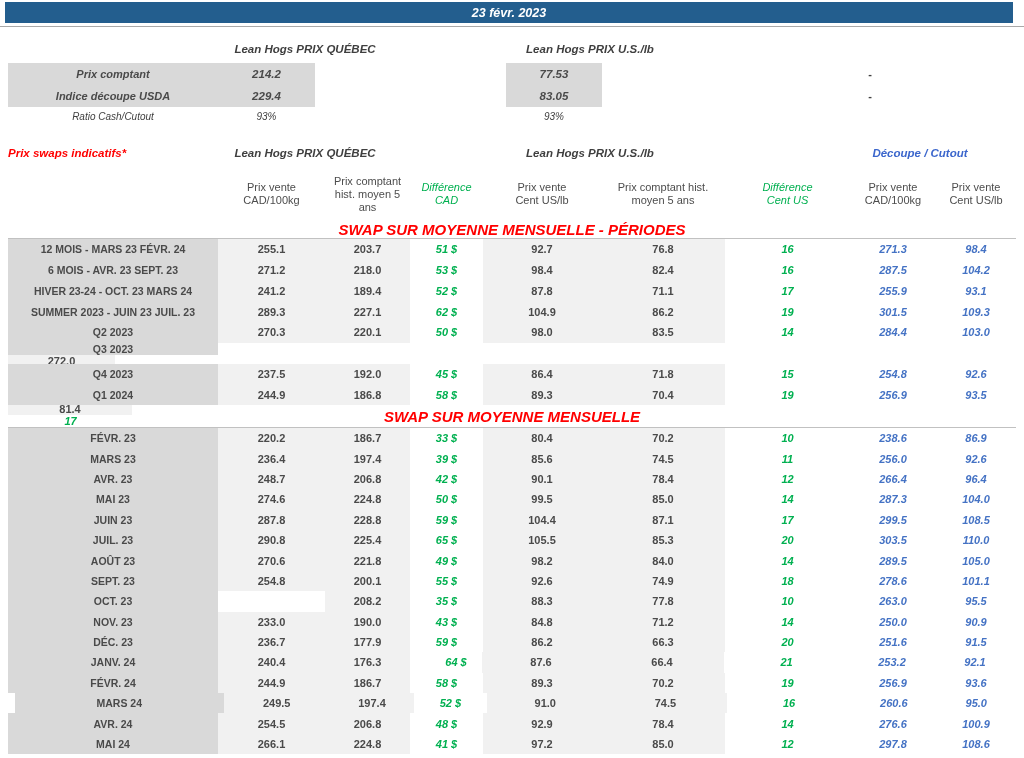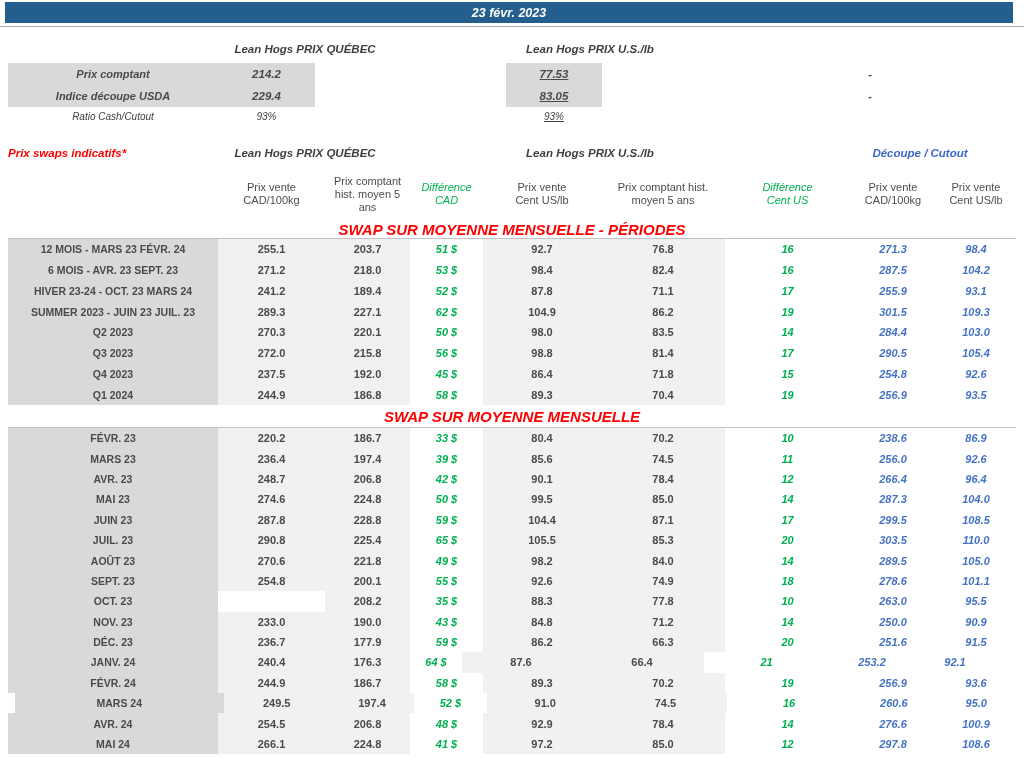--- a/index.html
+++ b/index.html
@@ -26,21 +26,21 @@
   .spot-bg.qc{left:8px;width:307px;}
   .spot-bg.us{left:506px;width:96px;}
   .spot-row{position:absolute;left:0;width:1024px;height:22px;}
   .spot-row.r1{top:63px;}
   .spot-row.r2{top:85px;}
   .spot-row.r3{top:108px;height:17px;}
   .spot-row .cell{position:absolute;top:0;height:100%;display:flex;align-items:center;justify-content:center;}
   .spot-label{left:8px;width:210px;font-weight:bold;font-style:italic;font-size:11px;}
   .spot-val{font-weight:bold;font-style:italic;font-size:11.5px;}
   .spot-val.qc{left:218px;width:97px;}
-  .spot-val.us{left:506px;width:96px;text-decoration:underline;}
+  .spot-val.us{left:506px;width:96px;}
   .spot-dash{left:845px;width:50px;font-weight:bold;font-size:11px;color:#404040;}
   .spot-row.r3 .spot-label,
   .spot-row.r3 .spot-val{font-weight:normal;font-size:10px;color:#404040;}
 
   
   .swaps-label{
     position:absolute;left:8px;top:147px;width:230px;text-align:left;
     font-weight:bold;font-style:italic;font-size:11.5px;color:#ff0000;
   }
   .swaps-qc-hdr{left:205px;top:147px;width:200px;}
@@ -177,21 +177,21 @@
           <div class="c c0" style="width: 210px;">Q2 2023</div>
           <div class="c c1" style="width: 107px;">270.3</div>
           <div class="c c2" style="width: 85px;">220.1</div>
           <div class="c c3" style="width: 73px;">50 $</div>
           <div class="c c4" style="width: 118px;">98.0</div>
           <div class="c c5" style="width: 124px;">83.5</div>
           <div class="c c6" style="width: 125px;">14</div>
           <div class="c c7" style="width: 86px;">284.4</div>
           <div class="c c8" style="width: 80px;">103.0</div>
         </div>
-        <div class="trow" style="height: 20.75px;">
+        <div class="trow" style="height: 20.75px; flex-direction: column;">
           <div class="c c0" style="width: 210px;">Q3 2023</div>
           <div class="c c1" style="width: 107px;">272.0</div>
           <div class="c c2" style="width: 85px;">215.8</div>
           <div class="c c3" style="width: 73px;">56 $</div>
           <div class="c c4" style="width: 118px;">98.8</div>
           <div class="c c5" style="width: 124px;">81.4</div>
           <div class="c c6" style="width: 125px;">17</div>
           <div class="c c7" style="width: 86px;">290.5</div>
           <div class="c c8" style="width: 80px;">105.4</div>
         </div>
@@ -338,21 +338,21 @@
           <div class="c c4" style="width: 118px;">86.2</div>
           <div class="c c5" style="width: 124px;">66.3</div>
           <div class="c c6" style="width: 125px;">20</div>
           <div class="c c7" style="width: 86px;">251.6</div>
           <div class="c c8" style="width: 80px;">91.5</div>
         </div>
         <div class="trow" style="height: 20.4px;">
           <div class="c c0" style="width: 210px;">JANV. 24</div>
           <div class="c c1" style="width: 107px;">240.4</div>
           <div class="c c2" style="width: 85px;">176.3</div>
-          <div class="c c3" style="width: 52px;">64 $</div>
+          <div class="c c3" style="width: 52px; padding-left: 20px;">64 $</div>
           <div class="c c4" style="width: 118px;">87.6</div>
           <div class="c c5" style="width: 124px;">66.4</div>
           <div class="c c6" style="width: 125px;">21</div>
           <div class="c c7" style="width: 86px;">253.2</div>
           <div class="c c8" style="width: 80px;">92.1</div>
         </div>
         <div class="trow" style="height: 20.4px;">
           <div class="c c0" style="width: 210px;">FÉVR. 24</div>
           <div class="c c1" style="width: 107px;">244.9</div>
           <div class="c c2" style="width: 85px;">186.7</div>

